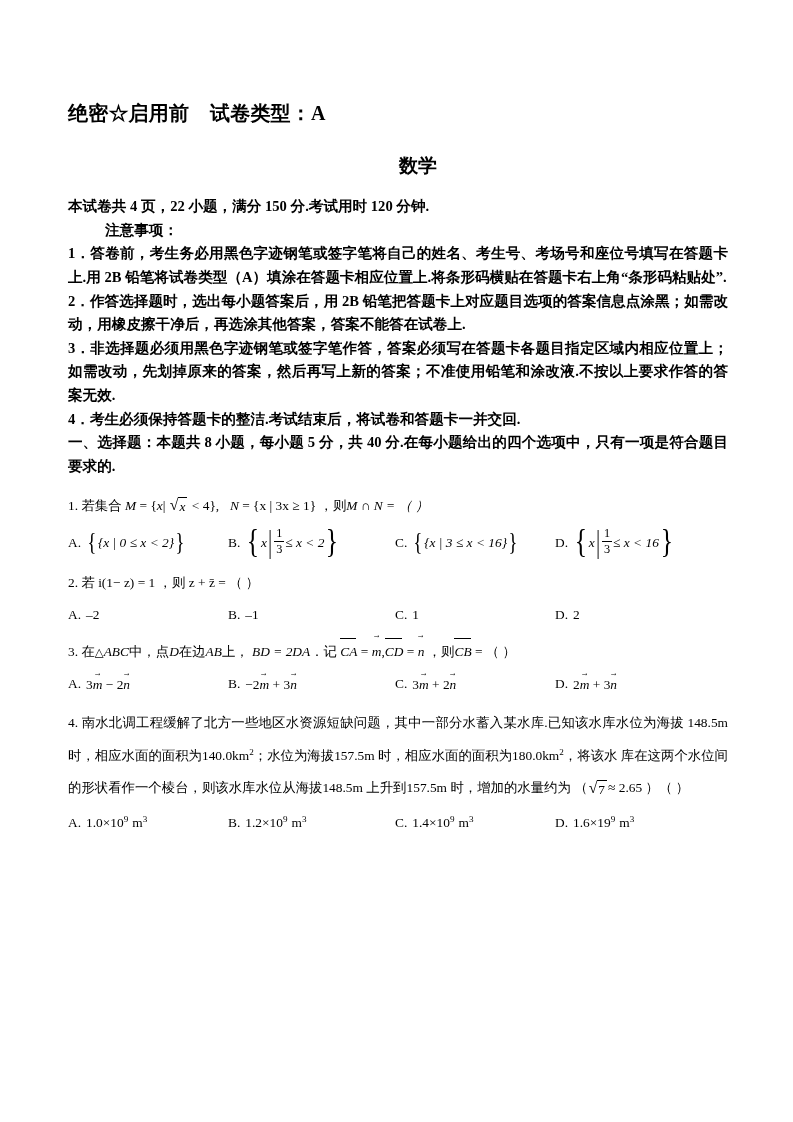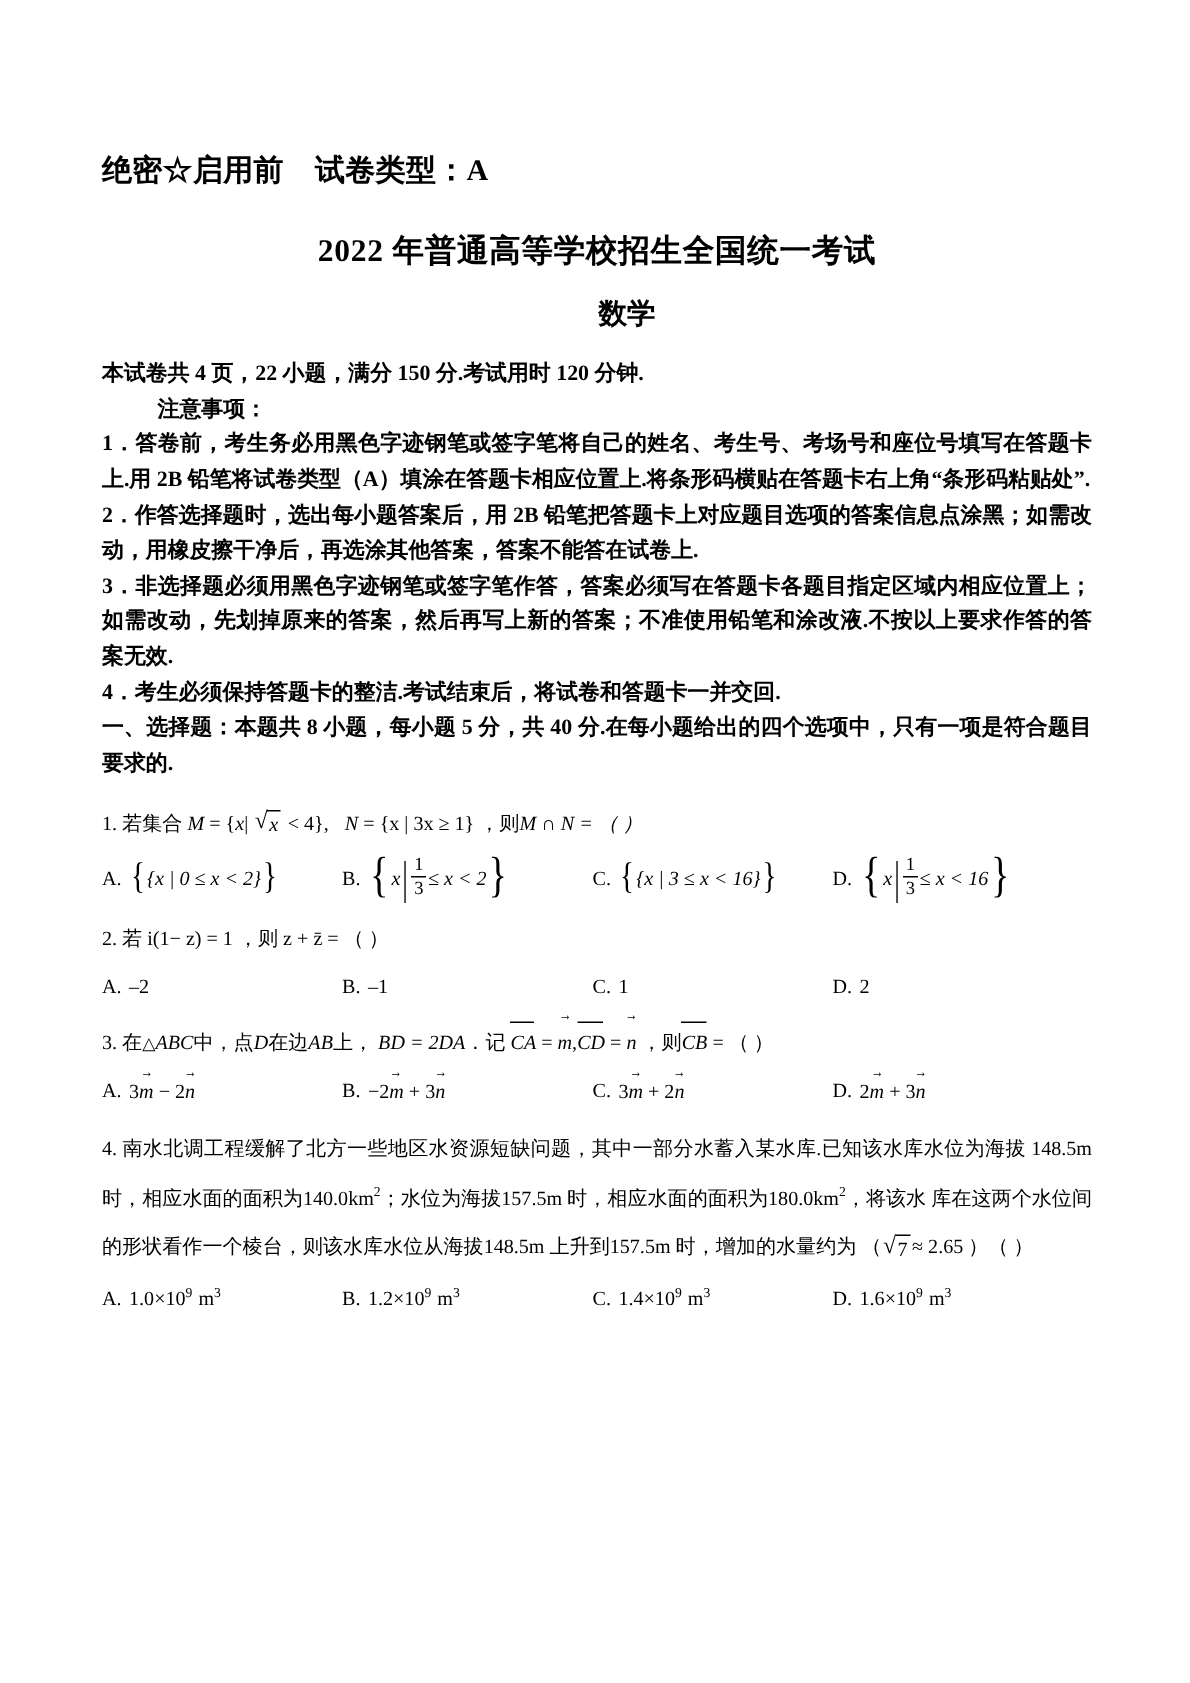--- a/index.html
+++ b/index.html
@@ -217,21 +217,20 @@
   sup { font-size: 0.68em; vertical-align: super; line-height: 0; }
   .sp { display: inline-block; width: 4px; }
 </style>
 </head>
 <body>
 
 <div class="page">
 
   <div class="secret-line">绝密☆启用前    试卷类型：A</div>
 
-  <div class="main-title">2022 年普通高等学校招生全国统一考试</div>
   <div class="subject-title">数学</div>
 
   <div class="instr-line">本试卷共 4 页，22 小题，满分 150 分.考试用时 120 分钟.</div>
   <div class="notice-head">注意事项：</div>
   <div class="instr-block">1．答卷前，考生务必用黑色字迹钢笔或签字笔将自己的姓名、考生号、考场号和座位号填写在答题卡上.用 2B 铅笔将试卷类型（A）填涂在答题卡相应位置上.将条形码横贴在答题卡右上角“条形码粘贴处”.</div>
   <div class="instr-block">2．作答选择题时，选出每小题答案后，用 2B 铅笔把答题卡上对应题目选项的答案信息点涂黑；如需改动，用橡皮擦干净后，再选涂其他答案，答案不能答在试卷上.</div>
   <div class="instr-block">3．非选择题必须用黑色字迹钢笔或签字笔作答，答案必须写在答题卡各题目指定区域内相应位置上；如需改动，先划掉原来的答案，然后再写上新的答案；不准使用铅笔和涂改液.不按以上要求作答的答案无效.</div>
   <div class="instr-block">4．考生必须保持答题卡的整洁.考试结束后，将试卷和答题卡一并交回.</div>
 
   <div class="section-head">一、选择题：本题共 8 小题，每小题 5 分，共 40 分.在每小题给出的四个选项中，只有一项是符合题目要求的.</div>
@@ -377,19 +376,19 @@
       <div class="opt opt-b">
         <span class="opt-label">B.</span>
         <span class="math"><span>1.2×10</span><sup>9</sup><span class="sp"></span><span>m</span><sup>3</sup></span>
       </div>
       <div class="opt opt-c">
         <span class="opt-label">C.</span>
         <span class="math"><span>1.4×10</span><sup>9</sup><span class="sp"></span><span>m</span><sup>3</sup></span>
       </div>
       <div class="opt opt-d">
         <span class="opt-label">D.</span>
-        <span class="math"><span>1.6×10</span><sup>9</sup><span class="sp"></span><span>m</span><sup>3</sup></span>
+        <span class="math"><span>1.6×19</span><sup>9</sup><span class="sp"></span><span>m</span><sup>3</sup></span>
       </div>
     </div>
   </div>
 
 
 </div>
 
 </body></html>

